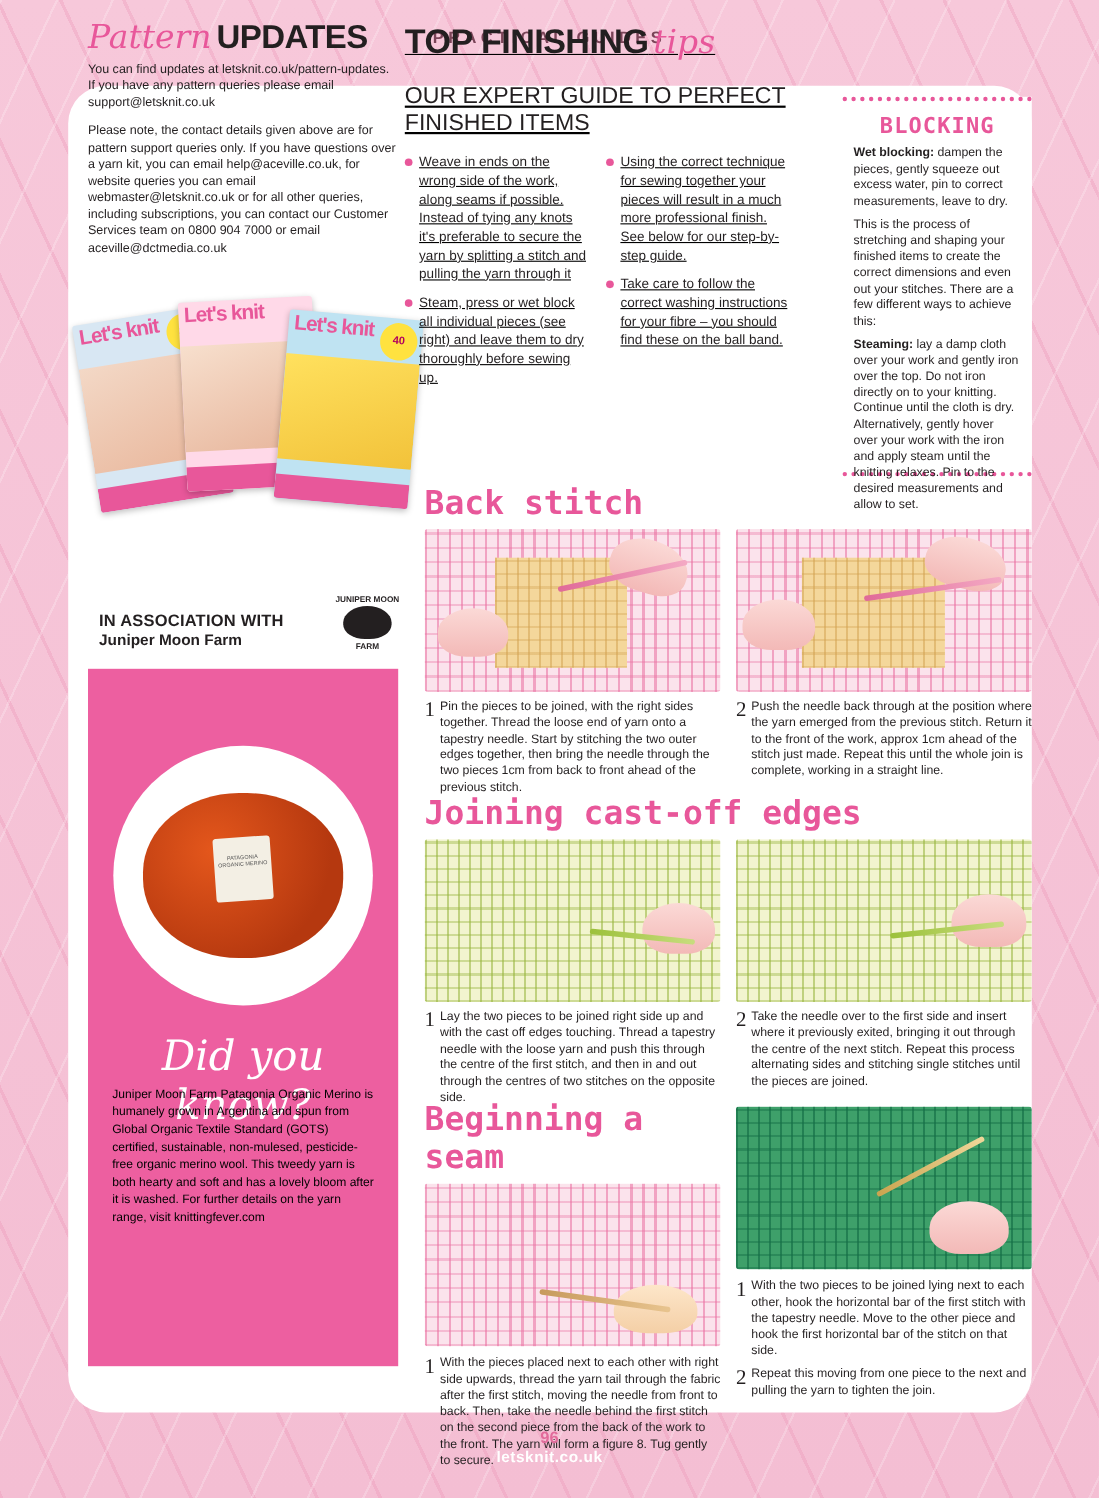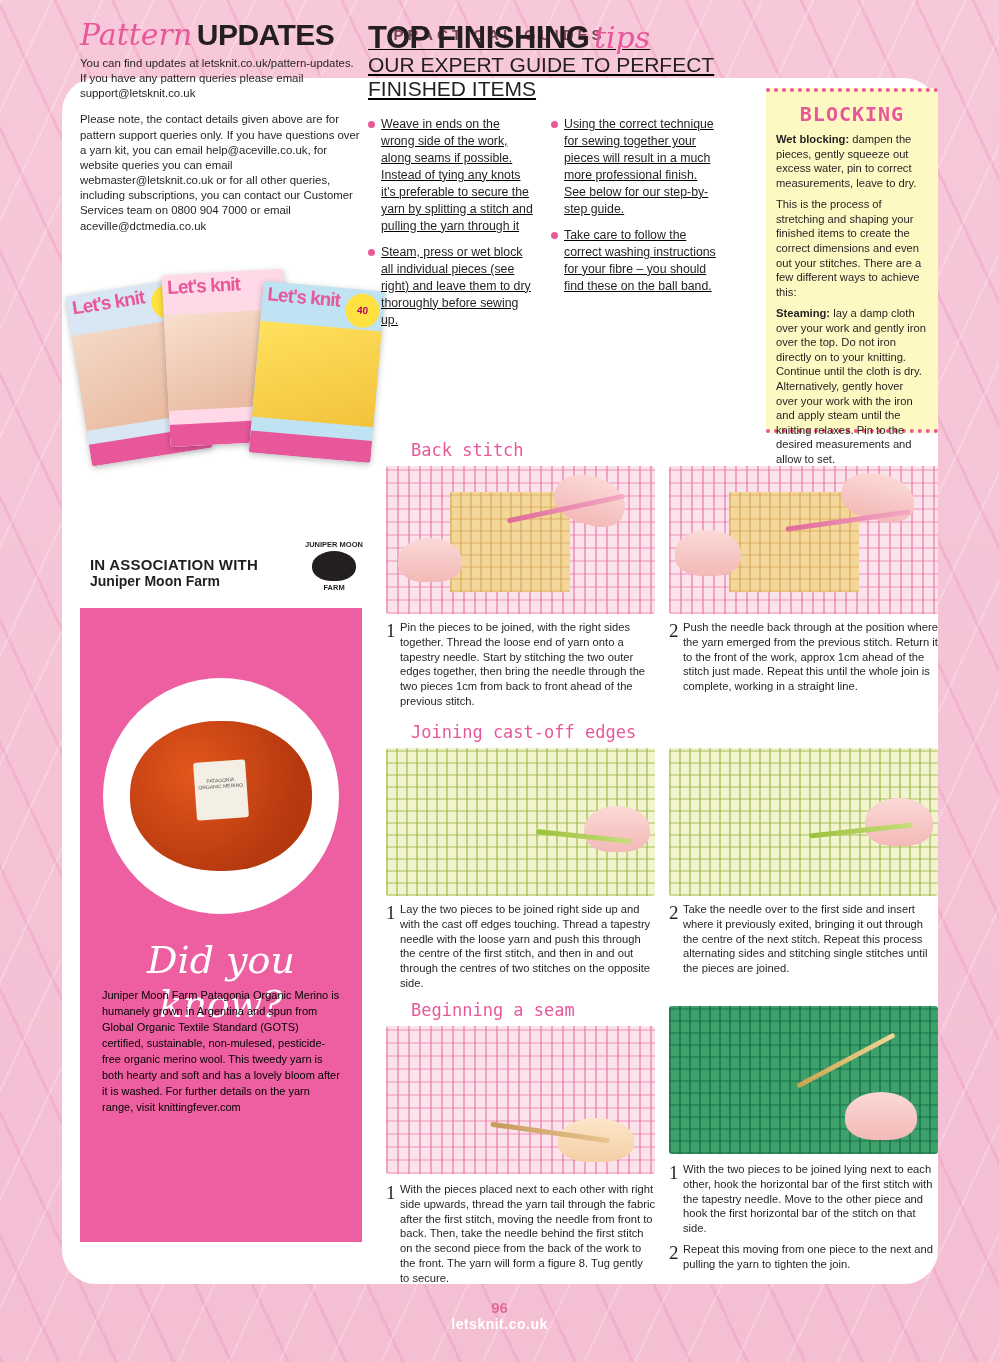--- a/index.html
+++ b/index.html
@@ -105,47 +105,47 @@
   .dyk-copy{
     position:absolute; left:22px; top:380px; width:238px;
     text-align:left; font-size:11px; line-height:1.45; color:#000000;
   }
 
   
   .col-mid{ position:absolute; left:368px; top:22px; width:350px;text-decoration:underline;}
   .tft-row{ line-height:1; }
   .tft-main{ font-size:31px; font-weight:bold; color:#231f20; letter-spacing:-.5px;}
   .tft-script{ font-family:"DejaVu Serif",serif; font-style:italic; color:#e8579a; font-size:30px;}
-  .tft-sub{ font-size:21px; color:#231f20; line-height:1.12; margin-top:0; font-weight:300;}
+  .tft-sub{ font-size:21px; color:#231f20; line-height:1.12; margin-top:22px; font-weight:300;}
 
   .tips-cols{ display:flex; gap:16px; margin-top:16px; }
   .tips-cols .c{ width:50%; font-size:12.3px; line-height:1.38; color:#231f20;}
   .bullet{ position:relative; padding-left:13px; margin-bottom:9px;}
   .bullet:before{
     content:""; position:absolute; left:0; top:5px; width:7px;height:7px;border-radius:50%;
     background:#e8579a;
   }
 
   
   .blocking{
     position:absolute; left:766px; top:88px; width:172px; height:345px;
-    background:#fef9c3;
+    background:#ffffff;
     border-top:4px dotted #e8579a; border-bottom:4px dotted #e8579a;
   }
   .blocking h3{
     margin:10px 0 6px 0; text-align:center; color:#e8579a;
     font-family:"DejaVu Sans Mono", monospace; font-size:20px; font-weight:bold; letter-spacing:1px;
   }
   .blocking p{ margin:0 10px 7px 10px; font-size:11.2px; line-height:1.3; color:#231f20;}
   .blocking b{ font-weight:bold; }
 
   
   .sec-title{
-    font-family:"DejaVu Sans Mono", monospace; font-weight:normal;
-    color:#e8579a; font-size:17px; letter-spacing:0px;margin-left:25px;
+    font-family:"DejaVu Sans Mono", monospace; font-weight:bold;
+    color:#e8579a; font-size:30px; letter-spacing:0px;
   }
   .panelrow{ display:flex; gap:14px; }
   .illus{ border-radius:3px; overflow:hidden; position:relative; }
   .step{ font-size:11.2px; line-height:1.32; color:#231f20; position:relative; padding-left:14px;}
   .stepnum{
     position:absolute; left:0; top:-2px; font-size:19px; color:#231f20; font-weight:300;
     font-family:"Liberation Serif", serif;
   }
   .steps-row{ display:flex; gap:14px; margin-top:6px;}
   

